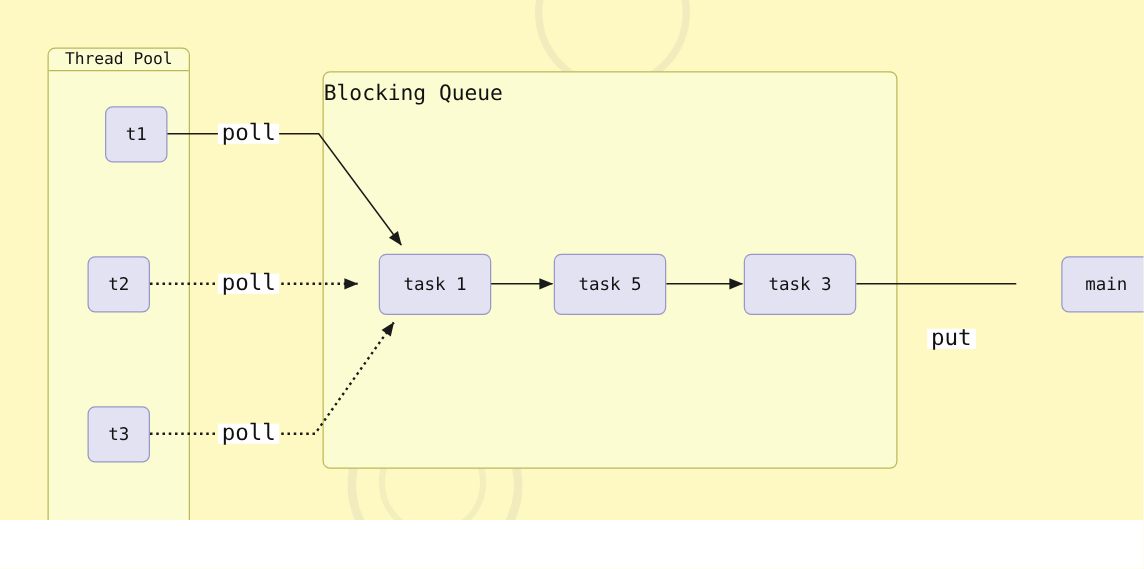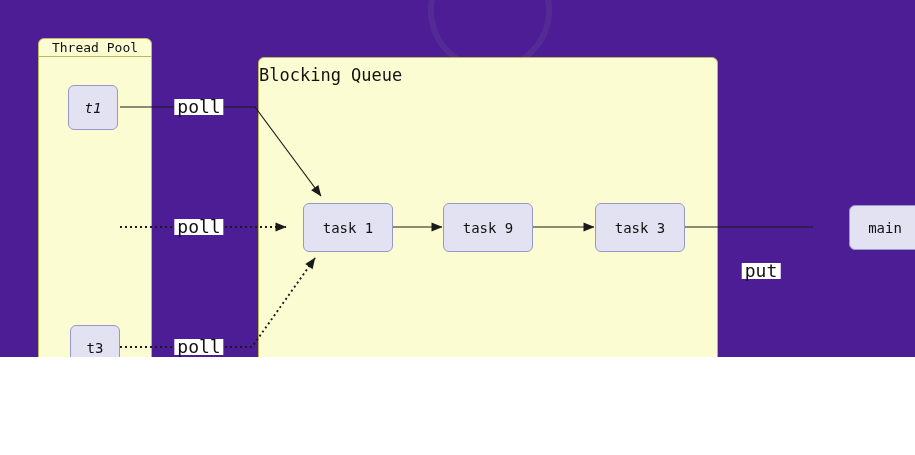--- a/index.html
+++ b/index.html
@@ -1,18 +1,18 @@
 <!DOCTYPE html>
 <html><head>
 <meta charset="utf-8">
 <style>
   html,body { margin:0; padding:0; background:#ffffff; }
   .canvas {
-    position:relative; width:915px; height:357px; overflow:hidden;
-    background:#4c1d95; font-family:"DejaVu Sans Mono", monospace; color:#111;
+    position:relative; width:915px; height:416px; overflow:hidden;
+    background:#fef9c3; font-family:"DejaVu Sans Mono", monospace; color:#111;
   }
 
   
   .wm { position:absolute; z-index:0; pointer-events:none; }
   .wm-center {
     left:368px; top:238px; width:260px;
     transform:rotate(-22deg);
     color:rgba(140,140,140,0.28); text-align:left;
   }
   .wm-brand { font-size:30px; letter-spacing:4px; font-weight:bold; }
@@ -48,21 +48,21 @@
   .edge-solid { fill:none; stroke:#1a1a1a; stroke-width:1.2; }
   .edge-dotted { fill:none; stroke:#1a1a1a; stroke-width:1.9; stroke-dasharray:2 3; }
 
   
   .node {
     position:absolute; z-index:3; box-sizing:border-box;
     background:#e2e2f2; border:1px solid #9898c8; border-radius:6px;
     display:flex; align-items:center; justify-content:center;
     font-size:14px;
   }
-  .n-t1 { left:68px;  top:85px;  width:50px; height:45px;font-style:italic; }
+  .n-t1 { left:84px;  top:85px;  width:50px; height:45px; }
   .n-t2 { left:70px;  top:205px; width:50px; height:45px; }
   .n-t3 { left:70px;  top:325px; width:50px; height:45px;text-align:right; }
   .n-task1 { left:303px; top:203px; width:90px; height:49px; }
   .n-task2 { left:443px; top:203px; width:90px; height:49px; }
   .n-task3 { left:595px; top:203px; width:90px; height:49px; }
   .n-main  { left:813px; top:205px; width:72px; height:45px;margin-left:36px; }
 
   
   .edge-label {
     position:absolute; z-index:4;
@@ -103,23 +103,24 @@
     </defs>
     <path class="edge-solid" d="M120,107 L255,107 L321,196" marker-end="url(#arrowhead)"></path>
     <path class="edge-dotted" d="M120,227 L286,227" marker-end="url(#arrowhead)"></path>
     <path class="edge-dotted" d="M120,347 L252,347 L315,258" marker-end="url(#arrowhead)"></path>
     <path class="edge-solid" d="M377,227 L442,227" marker-end="url(#arrowhead)"></path>
     <path class="edge-solid" d="M533,227 L594,227" marker-end="url(#arrowhead)"></path>
     <path class="edge-solid" d="M685,227 L813,227"></path>
   </svg>
 
   <div class="node n-t1">t1</div>
+  <div class="node n-t2">t2</div>
   <div class="node n-t3">t3</div>
   <div class="node n-task1">task 1</div>
-  <div class="node n-task2">task 9</div>
+  <div class="node n-task2">task 5</div>
   <div class="node n-task3">task 3</div>
   <div class="node n-main">main</div>
 
   <div class="edge-label lbl-poll-t1">poll</div>
   <div class="edge-label lbl-poll-t2">poll</div>
   <div class="edge-label lbl-poll-t3">poll</div>
   <div class="edge-label lbl-put">put</div>
 
 </div>
 

